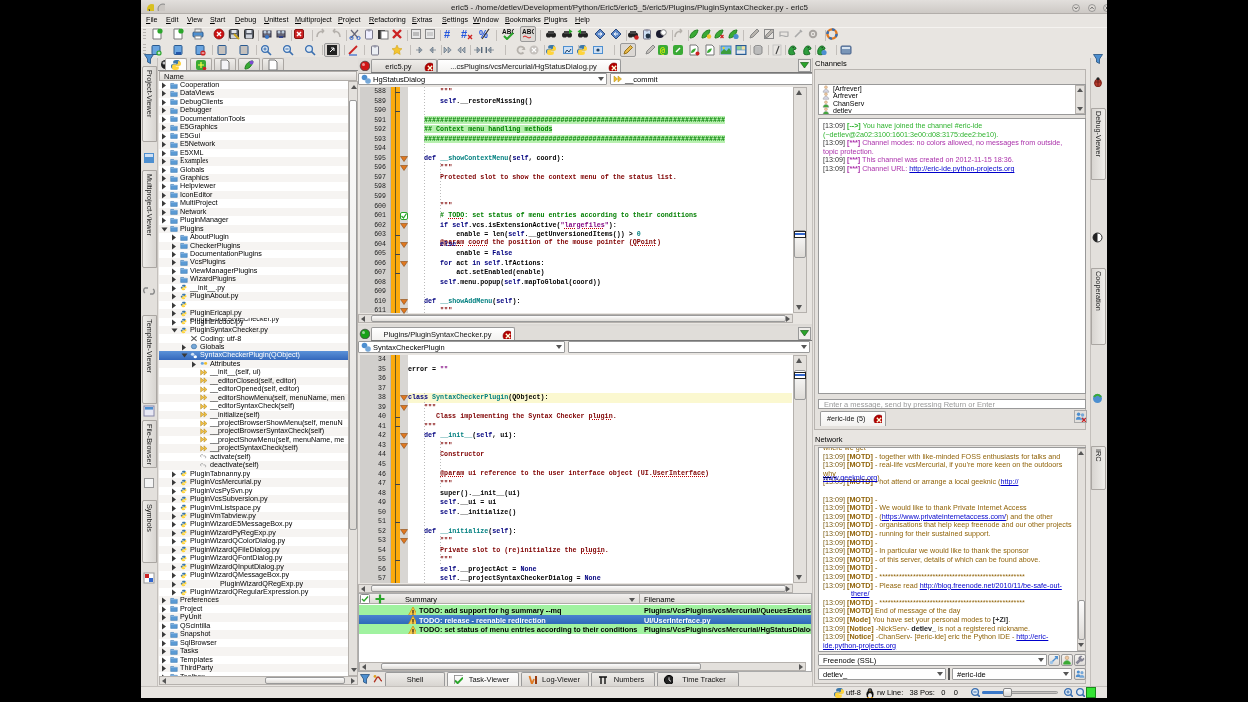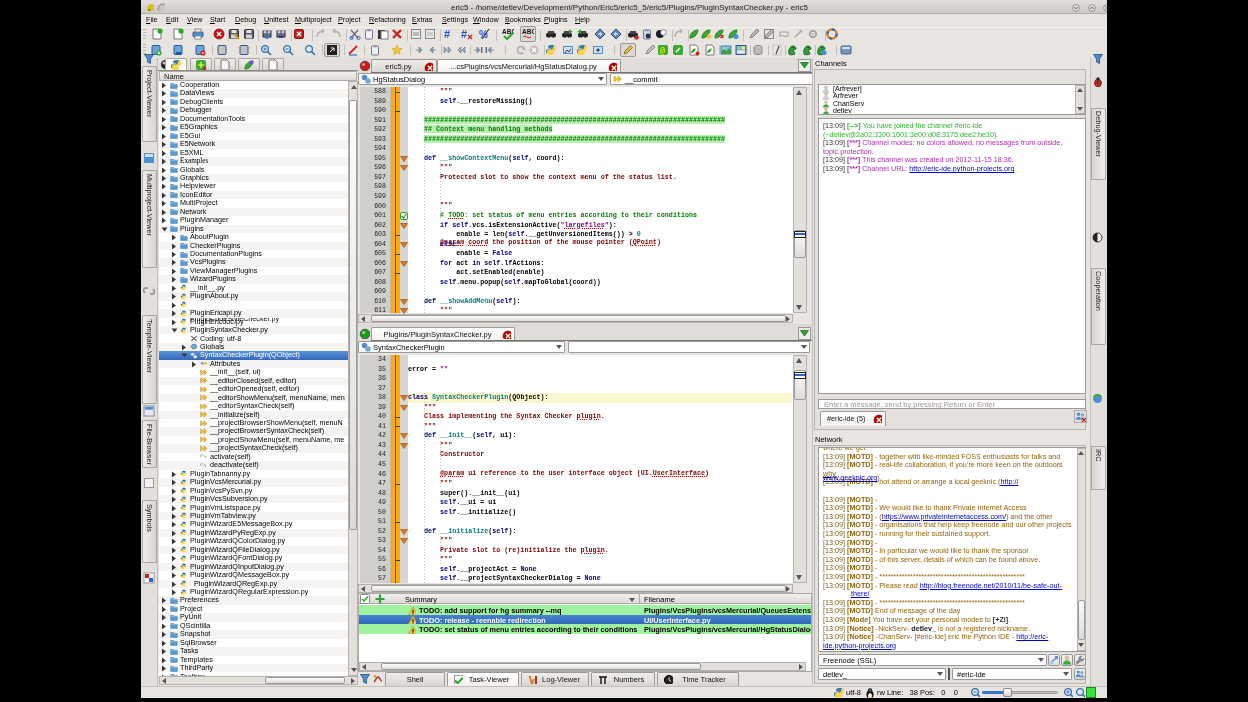--- a/index.html
+++ b/index.html
@@ -1495,21 +1495,21 @@
         </svg>
       </div>
       <div class="icon" style="left:20.5px;top:499.0px;width:8px;height:7px;">
         <svg width="8" height="7" viewBox="0 0 8 7">
           <g transform="scale(0.66,0.58)">
             <path d="M5.5 1.2c-2 0-2.3.8-2.3 1.6v1.2h2.4v.7H2.4c-.9 0-1.2 1.1-1.2 1.8 0 1.2.8 1.9 1.6 1.9h.9V7.2c0-.8.6-1.4 1.5-1.4h2c.7 0 1.3-.6 1.3-1.4V2.8c0-.8-.6-1.6-1.6-1.6z" fill="#3b78aa"></path>
             <path d="M5.5 10.8c2 0 2.3-.8 2.3-1.6V8H5.4v-.7h3.2c.9 0 1.2-1.1 1.2-1.8 0-1.2-.8-1.9-1.6-1.9h-.9v1.2c0 .8-.6 1.4-1.5 1.4h-2c-.7 0-1.3.6-1.3 1.4v1.6c0 .8.6 1.6 1.6 1.6z" fill="#ffd43b"></path>
           </g>
         </svg>
       </div>
-      <div class="treerow" style="left:19px;top:498.5px;color:#000;padding-left:16px;">PluginWizardQRegExp.py</div>
+      <div class="treerow" style="left:45px;top:498.5px;color:#000;padding-left:16px;">PluginWizardQRegExp.py</div>
       <div class="icon" style="left:12px;top:508.0px;width:7px;height:7px;">
         <svg width="7" height="7" viewBox="0 0 7 7">
           <path d="M1 0.5L5 3.5 1 6.5z" fill="#3a3a3a"></path>
         </svg>
       </div>
       <div class="icon" style="left:20.5px;top:507.5px;width:8px;height:7px;">
         <svg width="8" height="7" viewBox="0 0 8 7">
           <g transform="scale(0.66,0.58)">
             <path d="M5.5 1.2c-2 0-2.3.8-2.3 1.6v1.2h2.4v.7H2.4c-.9 0-1.2 1.1-1.2 1.8 0 1.2.8 1.9 1.6 1.9h.9V7.2c0-.8.6-1.4 1.5-1.4h2c.7 0 1.3-.6 1.3-1.4V2.8c0-.8-.6-1.6-1.6-1.6z" fill="#3b78aa"></path>
             <path d="M5.5 10.8c2 0 2.3-.8 2.3-1.6V8H5.4v-.7h3.2c.9 0 1.2-1.1 1.2-1.8 0-1.2-.8-1.9-1.6-1.9h-.9v1.2c0 .8-.6 1.4-1.5 1.4h-2c-.7 0-1.3.6-1.3 1.4v1.6c0 .8.6 1.6 1.6 1.6z" fill="#ffd43b"></path>
@@ -1911,21 +1911,21 @@
     </div>
     <div class="abs" style="left:254px;top:416.7px;width:5px;height:1px;background:#444;"></div>
     <div class="abs" style="left:254px;top:426.3px;width:5px;height:1px;background:#444;"></div>
     <div class="abs" style="left:254px;top:483.5px;width:5px;height:1px;background:#444;"></div>
     <div class="abs" style="left:254px;top:521.7px;width:5px;height:1px;background:#444;"></div>
     <div class="abs" style="left:254px;top:559.8px;width:5px;height:1px;background:#444;"></div>
     <div class="abs" style="left:267px;top:393.2px;width:384px;height:9.54px;background:#fbf8d0;"></div>
     <div class="codeline" style="left:267px;top:364.54px;">error = <span class="s">""</span></div>
     <div class="codeline" style="left:267px;top:393.16px;"><span class="k">class</span> <span class="fn">SyntaxCheckerPlugin</span>(QObject):</div>
     <div class="codeline" style="left:267px;top:402.70px;">    <span class="d">"""</span></div>
-    <div class="codeline" style="left:267px;top:412.24px;">    <span class="d">Class implementing the Syntax Checker <span class="u">plugin</span>.</span></div>
+    <div class="codeline" style="left:279px;top:412.24px;">    <span class="d">Class implementing the Syntax Checker <span class="u">plugin</span>.</span></div>
     <div class="codeline" style="left:267px;top:421.78px;">    <span class="d">"""</span></div>
     <div class="codeline" style="left:267px;top:431.32px;">    <span class="k">def</span> <span class="fn">__init__</span>(<span class="k">self</span>, ui):</div>
     <div class="codeline" style="left:267px;top:440.86px;">        <span class="d">"""</span></div>
     <div class="codeline" style="left:267px;top:450.40px;">        <span class="d">Constructor</span></div>
     <div class="codeline" style="left:267px;top:469.48px;">        <span class="d"><span class="u">@param</span> ui reference to the user interface object (UI.<span class="u">UserInterface</span>)</span></div>
     <div class="codeline" style="left:267px;top:479.02px;">        <span class="d">"""</span></div>
     <div class="codeline" style="left:267px;top:488.56px;">        super().__init__(ui)</div>
     <div class="codeline" style="left:267px;top:498.10px;">        <span class="k">self</span>.__ui = ui</div>
     <div class="codeline" style="left:267px;top:507.64px;">        <span class="k">self</span>.__initialize()</div>
     <div class="codeline" style="left:267px;top:526.72px;">    <span class="k">def</span> <span class="fn">__initialize</span>(<span class="k">self</span>):</div>
@@ -2109,21 +2109,21 @@
           <path d="M5.4 10.4c0-2 1.3-3.3 3-3.3s3 1.3 3 3.3z" fill="#76a8d8"></path>
         </g>
         <path d="M7 7l4 4M11 7l-4 4" stroke="#c22" stroke-width="1.2"></path>
       </svg>
     </div>
     <div class="tb" style="left:674px;top:435px;">Network</div>
     <div class="abs" style="left:673px;top:445px;width:272px;height:239px;border:1px solid #b8b4b0;background:#e4e1dd;"></div>
     <div class="abs" style="left:677px;top:447px;width:268px;height:205px;background:#fff;border:1px solid #999;overflow:hidden;">
       <div class="chatline" style="left:4px;top:-4.0px;"><span style="color:#91640a">where we get</span></div>
       <div class="chatline" style="left:4px;top:4.6px;"><span style="color:#7a5a10">[13:09]</span> <span class="mb" style="color:#91640a">[MOTD]</span> <span style="color:#91640a">- together with like-minded FOSS enthusiasts for talks and</span></div>
-      <div class="chatline" style="left:4px;top:13.2px;"><span style="color:#7a5a10">[13:09]</span> <span class="mb" style="color:#91640a">[MOTD]</span> <span style="color:#91640a">- real-life collaboration, if you’re more keen on the outdoors</span></div>
+      <div class="chatline" style="left:4px;top:13.2px;"><span style="color:#7a5a10">[13:09]</span> <span class="mb" style="color:#91640a">[MOTD]</span> <span style="color:#91640a">- real-life vcsMercurial, if you’re more keen on the outdoors</span></div>
       <div class="chatline" style="left:4px;top:21.8px;text-decoration:underline;"><span style="color:#91640a">why</span></div>
       <div class="chatline" style="left:4px;top:30.4px;"><span style="color:#7a5a10">[13:09]</span> <span class="mb" style="color:#91640a">[MOTD]</span> <span style="color:#91640a">- not attend or arrange a local geeknic (<a class="lnk">http://</a></span></div>
       <div class="chatline" style="left:4px;top:26px;"><a class="lnk">www.geeknic.org</a><span style="color:#91640a">).</span></div>
       <div class="chatline" style="left:4px;top:47.6px;"><span style="color:#7a5a10">[13:09]</span> <span class="mb" style="color:#91640a">[MOTD]</span> <span style="color:#91640a">-</span></div>
       <div class="chatline" style="left:4px;top:56.2px;"><span style="color:#7a5a10">[13:09]</span> <span class="mb" style="color:#91640a">[MOTD]</span> <span style="color:#91640a">- We would like to thank Private Internet Access</span></div>
       <div class="chatline" style="left:4px;top:64.8px;"><span style="color:#7a5a10">[13:09]</span> <span class="mb" style="color:#91640a">[MOTD]</span> <span style="color:#91640a">- (<a class="lnk">https://www.privateinternetaccess.com/</a>) and the other</span></div>
       <div class="chatline" style="left:4px;top:73.4px;"><span style="color:#7a5a10">[13:09]</span> <span class="mb" style="color:#91640a">[MOTD]</span> <span style="color:#91640a">- organisations that help keep freenode and our other projects</span></div>
       <div class="chatline" style="left:4px;top:82.0px;"><span style="color:#7a5a10">[13:09]</span> <span class="mb" style="color:#91640a">[MOTD]</span> <span style="color:#91640a">- running for their sustained support.</span></div>
       <div class="chatline" style="left:4px;top:90.6px;"><span style="color:#7a5a10">[13:09]</span> <span class="mb" style="color:#91640a">[MOTD]</span> <span style="color:#91640a">-</span></div>
       <div class="chatline" style="left:4px;top:99.2px;"><span style="color:#7a5a10">[13:09]</span> <span class="mb" style="color:#91640a">[MOTD]</span> <span style="color:#91640a">- In particular we would like to thank the sponsor</span></div>

